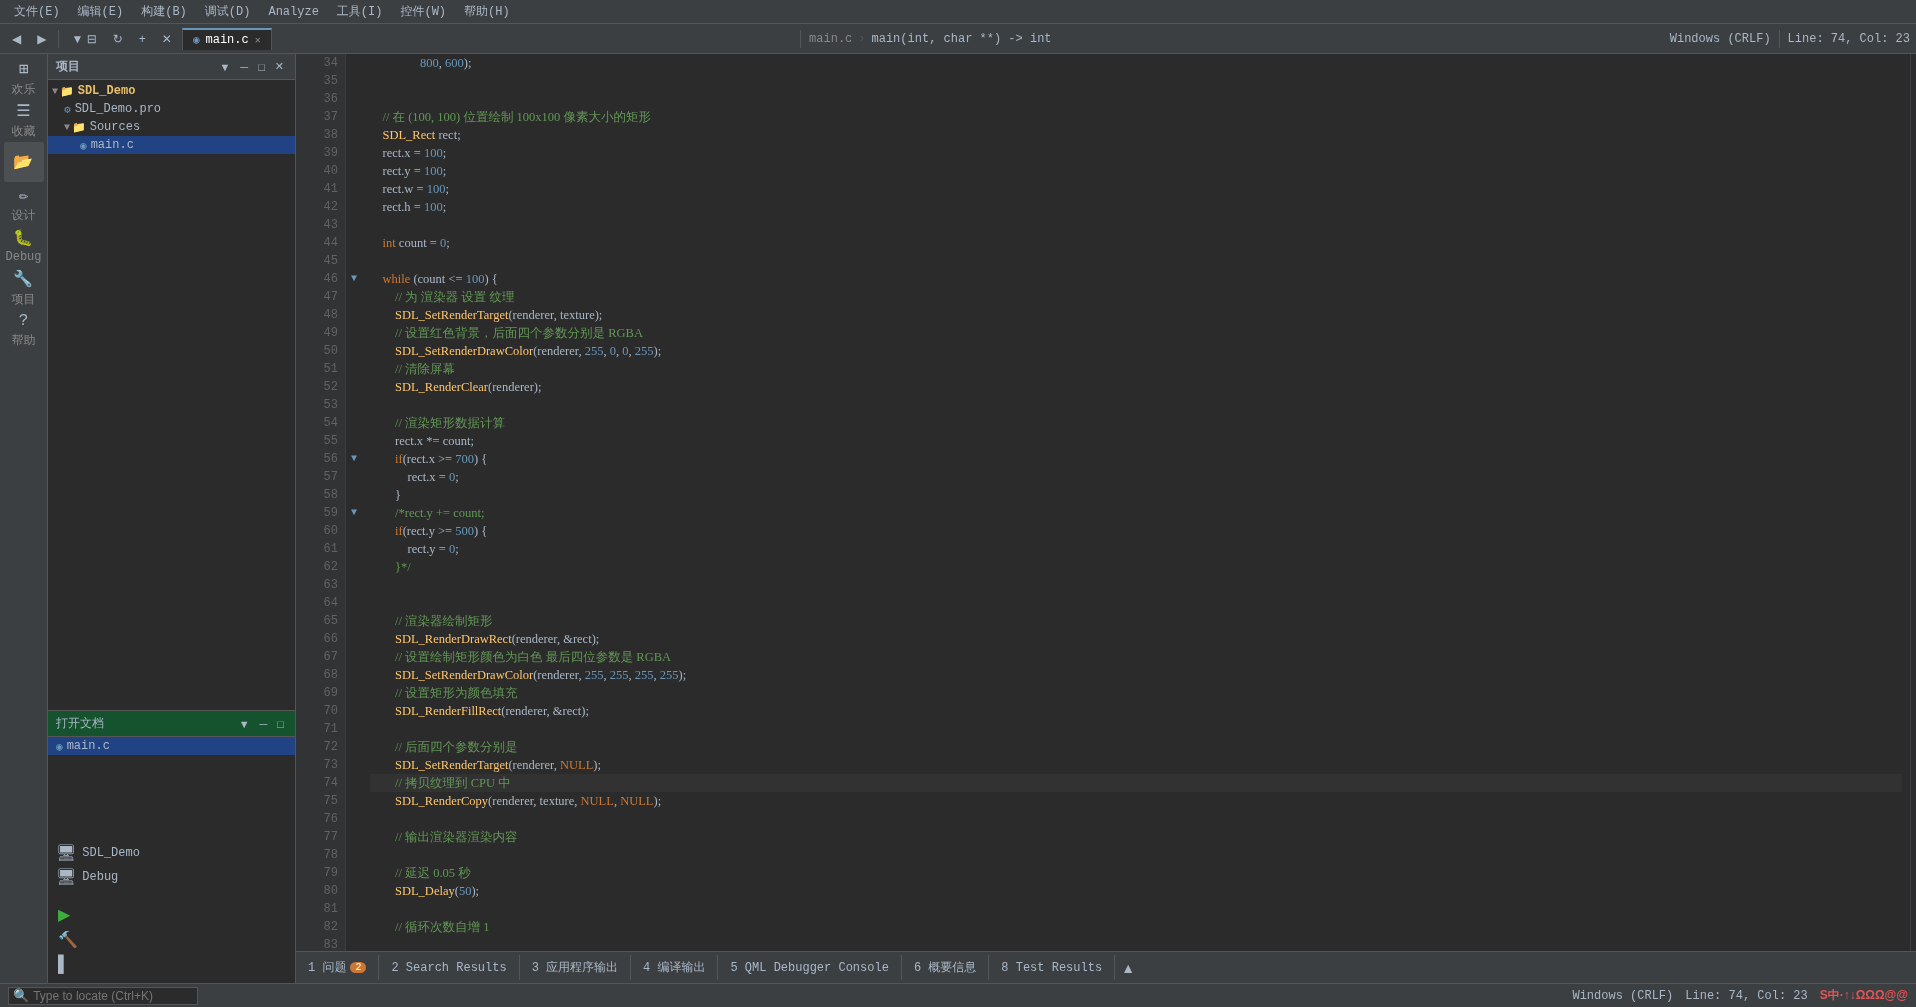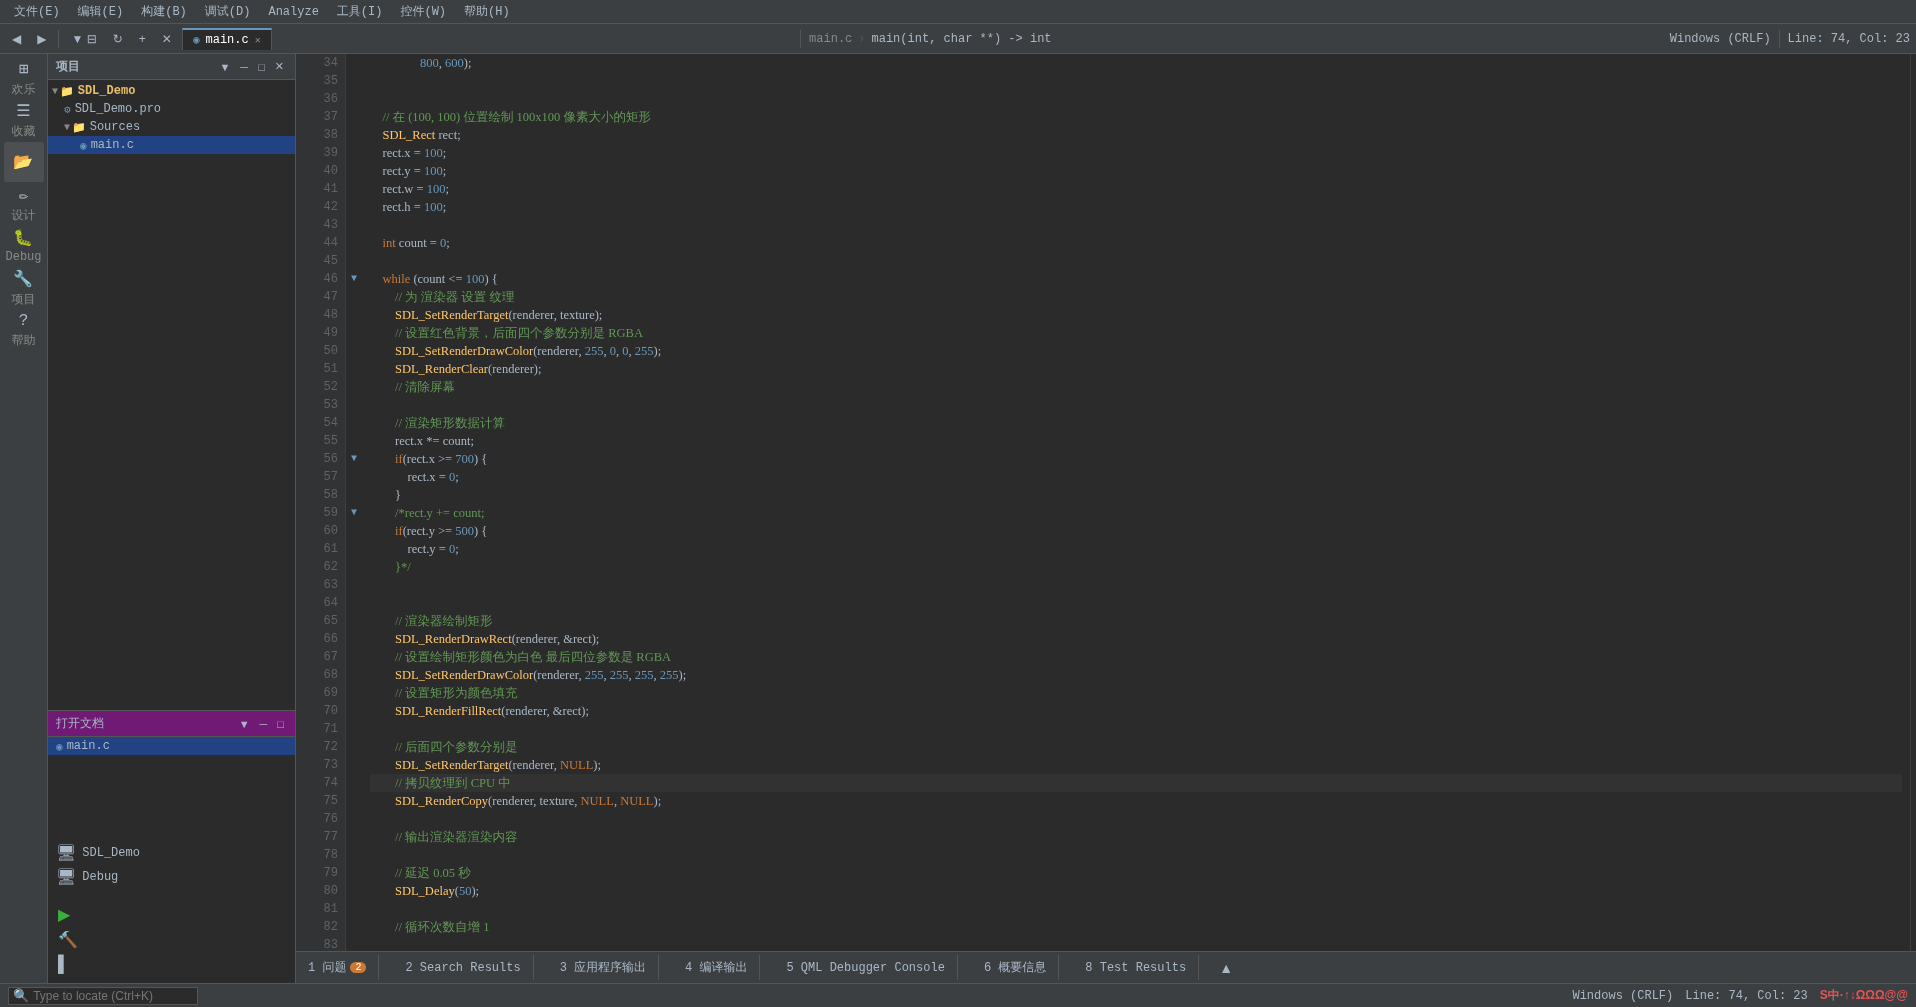--- a/index.html
+++ b/index.html
@@ -168,21 +168,21 @@
     .tree-label { font-size: 12px; }
     .tree-label.bold { font-weight: bold; color: #e8bf6a; }
 
     
     #open-files-panel {
       background: #2b2b2b;
       border-top: 1px solid #555;
       flex-shrink: 0;
     }
     #open-files-header {
-      background: #701a75;
+      background: #14532d;
       padding: 4px 8px;
       font-size: 12px;
       color: #a9b7c6;
       border-bottom: 1px solid #555;
       display: flex;
       align-items: center;
       justify-content: space-between;
     }
     .open-file-item {
       display: flex;
@@ -258,21 +258,21 @@
       height: 32px;
       background: #3c3f41;
       border-top: 1px solid #555;
       display: flex;
       align-items: center;
       flex-shrink: 0;
     }
     .bottom-tabs {
       display: flex;
       flex: 1;
-      gap: 14px;
+      gap: 0;
     }
     .bottom-tab {
       padding: 4px 12px;
       font-size: 12px;
       color: #a9b7c6;
       cursor: pointer;
       display: flex;
       align-items: center;
       gap: 4px;
       border-right: 1px solid #555;
@@ -651,24 +651,24 @@
             <div class="code-line">
               <span class="code-text">        <span class="fn">SDL_SetRenderTarget</span>(renderer, texture);</span>
             </div>
             <div class="code-line">
               <span class="code-text"><span class="cm">        // 设置红色背景，后面四个参数分别是 RGBA</span></span>
             </div>
             <div class="code-line">
               <span class="code-text">        <span class="fn">SDL_SetRenderDrawColor</span>(renderer, <span class="cn">255</span>, <span class="cn">0</span>, <span class="cn">0</span>, <span class="cn">255</span>);</span>
             </div>
             <div class="code-line">
+              <span class="code-text"><span class="cm">        // 清除屏幕</span></span>
+            </div>
+            <div class="code-line">
               <span class="code-text">        <span class="fn">SDL_RenderClear</span>(renderer);</span>
-            </div>
-            <div class="code-line">
-              <span class="code-text"><span class="cm">        // 清除屏幕</span></span>
             </div>
             <div class="code-line">
               <span class="code-text">&nbsp;</span>
             </div>
             <div class="code-line">
               <span class="code-text"><span class="cm">        // 渲染矩形数据计算</span></span>
             </div>
             <div class="code-line">
               <span class="code-text">        rect.x *= count;</span>
             </div>

